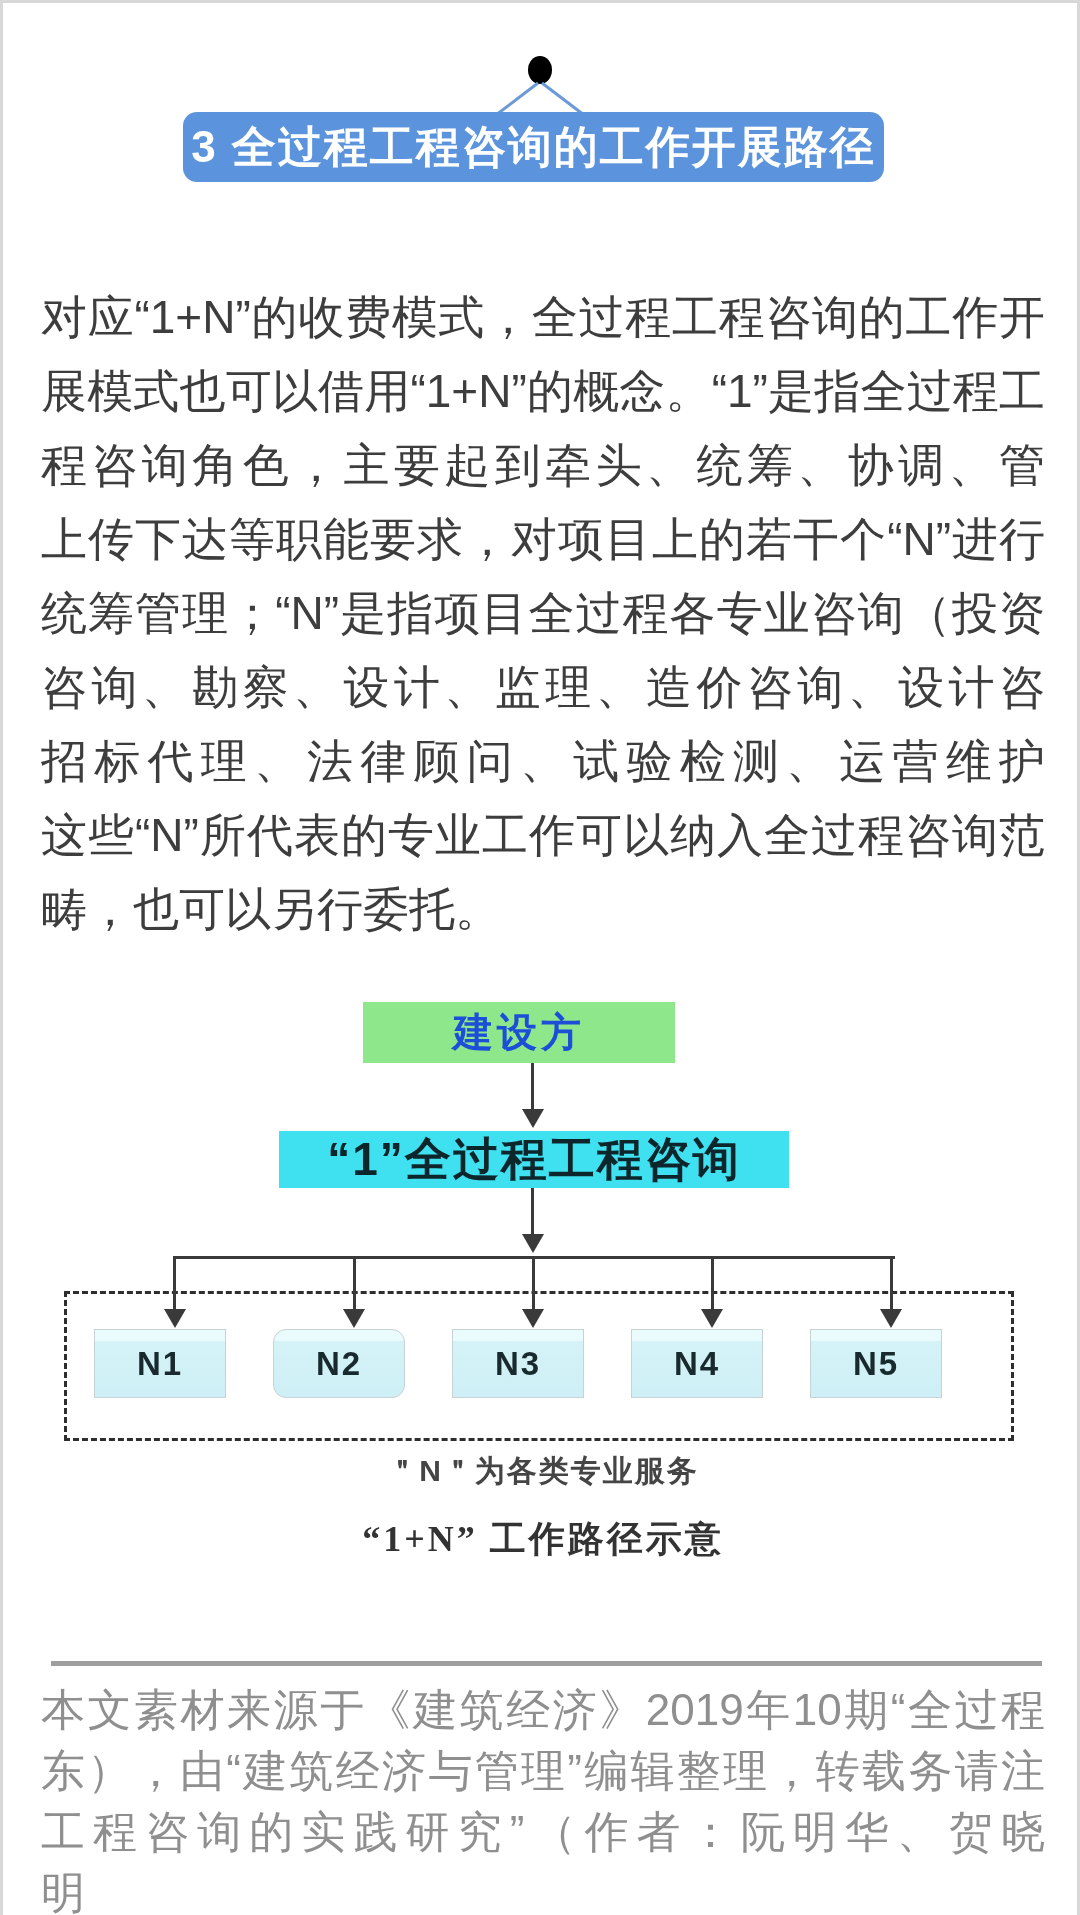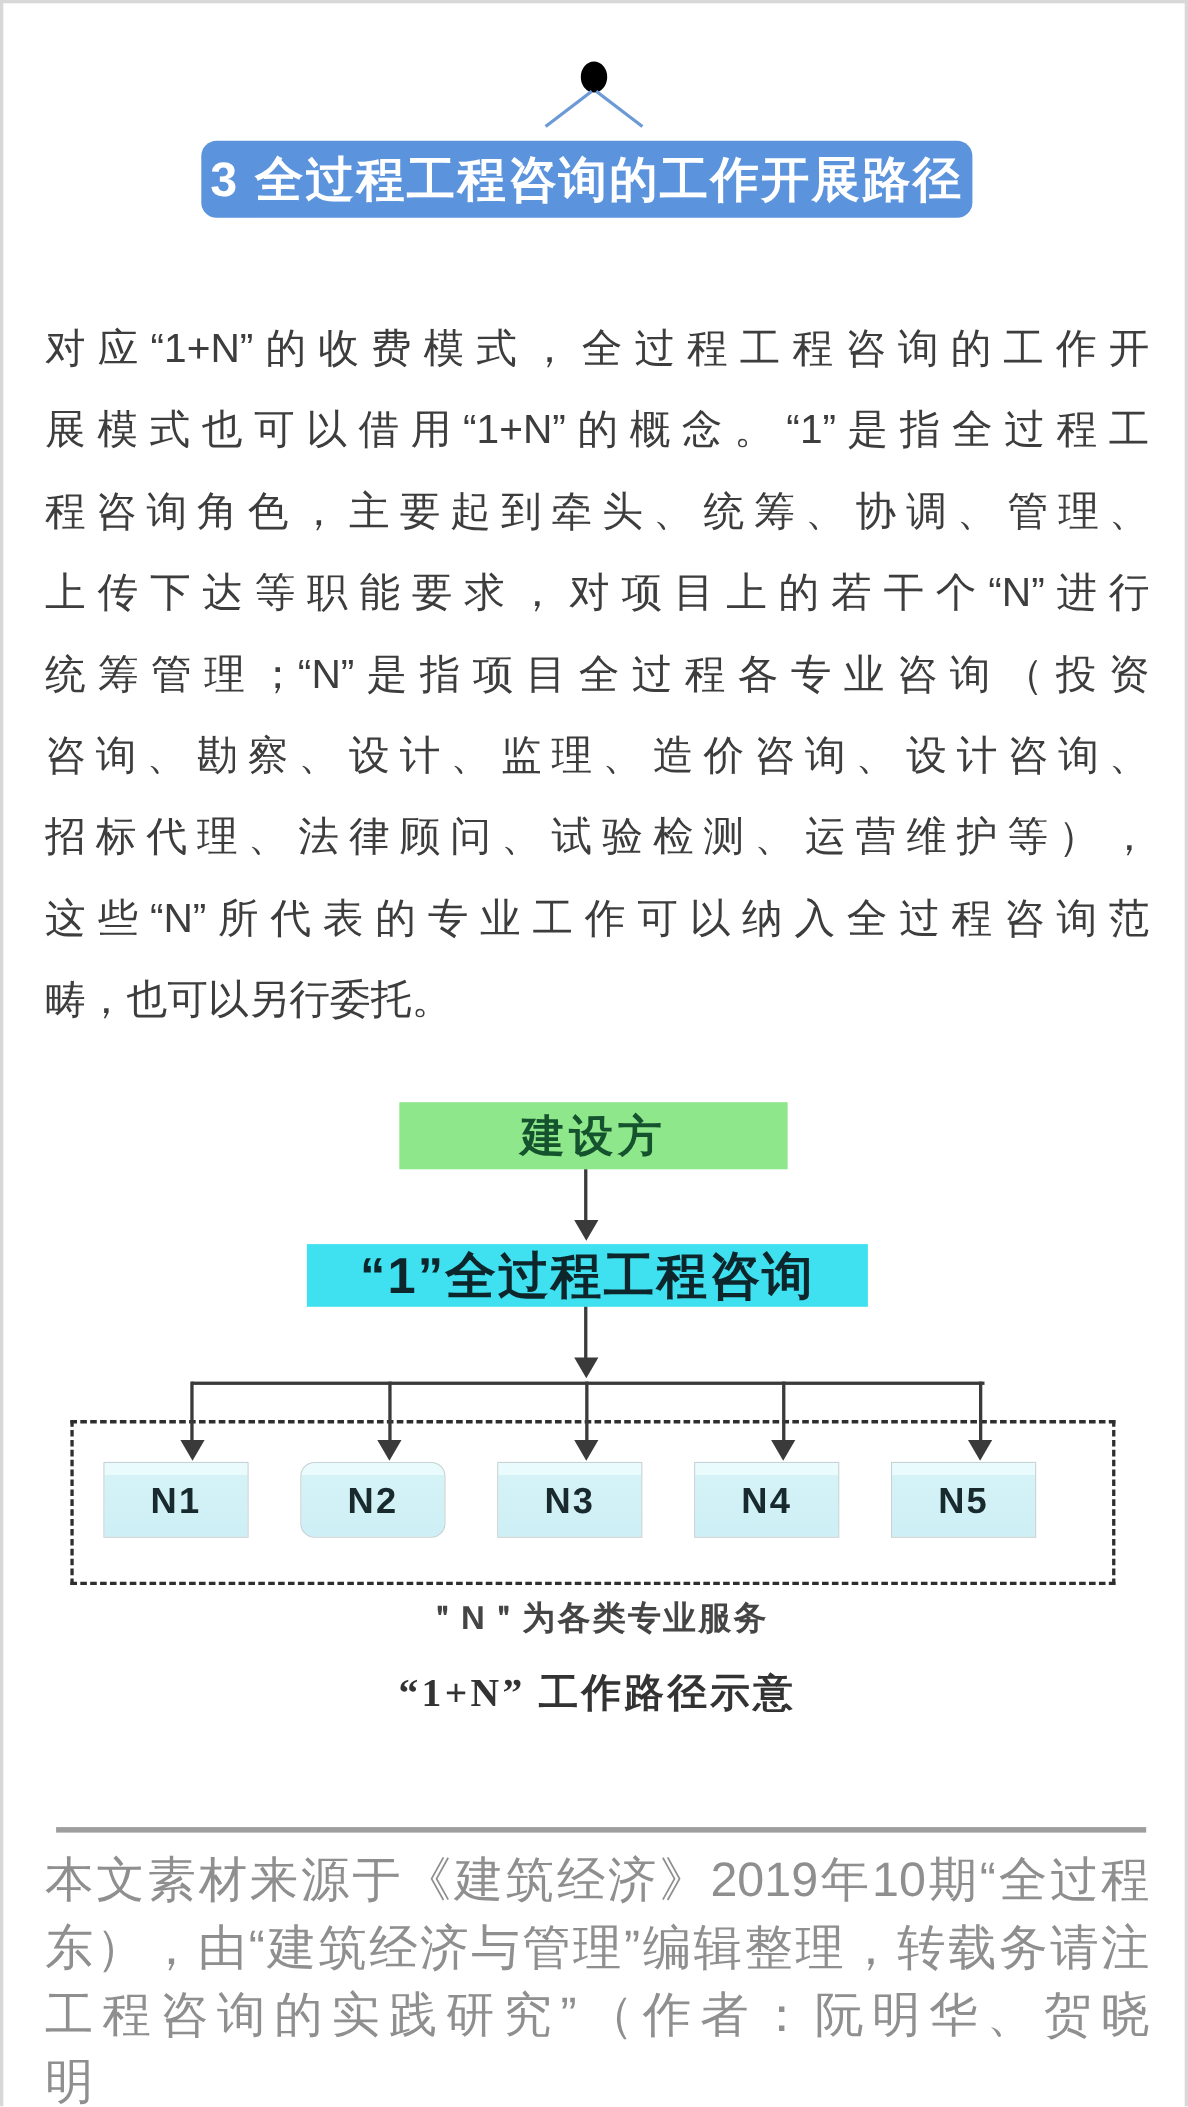--- a/index.html
+++ b/index.html
@@ -13,29 +13,29 @@
     border-right:3px solid #d8d8d8;
     overflow:hidden;
     font-family:"Liberation Sans","DejaVu Sans",sans-serif;
   }
   
   .decor{position:absolute;left:0;top:0;width:1080px;height:130px;}
   .badge{
     position:absolute;left:180px;top:109px;width:701px;height:70px;
     background:#5b93dc;border-radius:14px;
     color:#ffffff;font-size:44px;font-weight:600;letter-spacing:2px;
-    display:flex;align-items:center;justify-content:center;margin-top:16px;
+    display:flex;align-items:center;justify-content:center;
   }
   
-  .article{position:absolute;left:38px;top:277px;width:1004px;color:#3d3d3d;font-size:37px;}
+  .article{position:absolute;left:38px;top:277px;width:1004px;color:#3d3d3d;font-size:46px;}
   .article .ln{height:74px;line-height:74px;white-space:nowrap;}
   .article .fill{text-align:justify;text-align-last:justify;white-space:normal;overflow:hidden;}
   
   .box{position:absolute;display:flex;align-items:center;justify-content:center;font-weight:700;}
-  .box-top{left:360px;top:999px;width:353px;height:61px;background:#8ee88b;color:#14532d;font-size:40px;letter-spacing:4px;}
+  .box-top{left:360px;top:999px;width:312px;height:61px;background:#8ee88b;color:#1d4ed8;font-size:40px;letter-spacing:4px;}
   .box-mid{left:276px;top:1128px;width:510px;height:57px;background:#3fe1f0;color:#0d262b;font-size:46px;letter-spacing:2px;}
   .stem{position:absolute;width:3px;background:#3a3a3a;}
   .ah{position:absolute;width:0;height:0;border-left:11px solid transparent;border-right:11px solid transparent;border-top:19px solid #3a3a3a;}
   .hline{position:absolute;left:171px;top:1253px;width:721px;height:3px;background:#3a3a3a;}
   .dashed{position:absolute;left:61px;top:1288px;width:950px;height:150px;border:3px dashed #2e2e2e;box-sizing:border-box;}
   .nbox{
     position:absolute;top:1326px;width:132px;height:69px;
     background:linear-gradient(180deg,#eafbfd 0%,#eafbfd 16%,#d5f3f7 16%,#cdeff5 100%);
     border:1px solid #c6d2d4;box-sizing:border-box;
     display:flex;align-items:center;justify-content:center;

